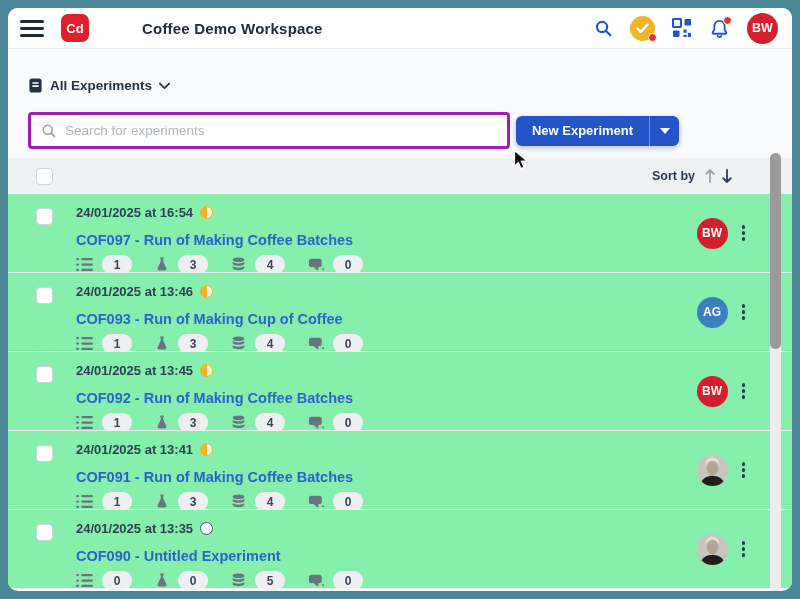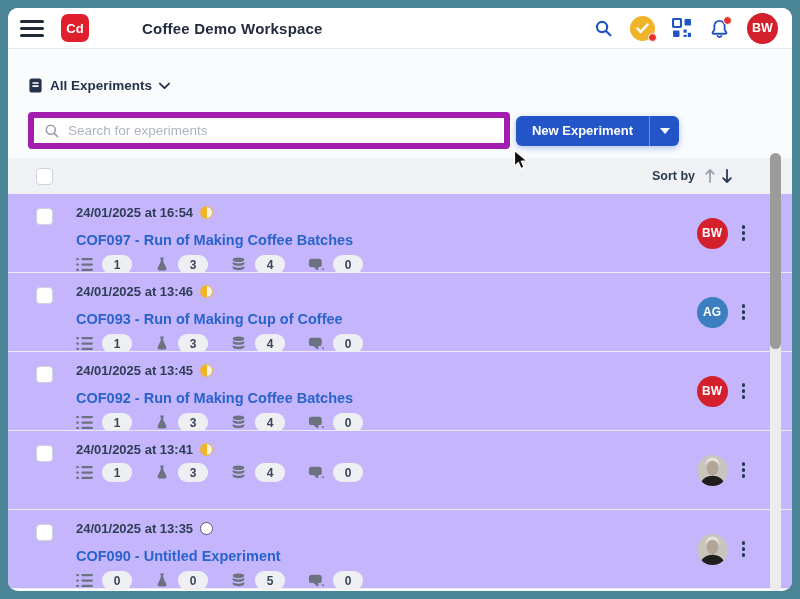--- a/index.html
+++ b/index.html
@@ -22,37 +22,37 @@
   .check-badge-dot { right:-2px; bottom:-1px; }
   .bell-dot { right:-2px; top:-2px; }
   .user-avatar { width:31px; height:31px; border-radius:50%; background:#d41f2c; color:#fff; font-size:12.5px; font-weight:700; display:flex; align-items:center; justify-content:center; cursor:pointer; }
 
   
   .collection-row { margin:29px 0 0 20px; display:inline-flex; align-items:center; gap:7px; cursor:pointer; }
   .collection-label { font-size:13.5px; font-weight:700; color:#24324a; }
 
   
   .actions-row { margin:15px 20px 0 20px; display:flex; align-items:center; }
-  .search-box { width:482px; height:37px; background:#fff; border:6px solid #a21caf; border-radius:4px; display:flex; align-items:center; padding:0 10px; }
+  .search-box { width:482px; height:37px; background:#fff; border:3px solid #a21caf; border-radius:4px; display:flex; align-items:center; padding:0 10px; }
   .search-box input { border:none; outline:none; flex:1; font-size:13.5px; color:#333; margin-left:8px; font-family:"Liberation Sans",sans-serif; background:transparent; }
   .search-box input::placeholder { color:#aeb4bf; }
   .filter-btn { display:flex; align-items:center; gap:7px; padding:0 18px; height:37px; cursor:pointer; }
   .filter-label { font-size:13.5px; font-weight:700; color:#2355c8; }
   .new-exp-btn { margin-left:6px; height:30px; width:163px; background:#2355c8; border-radius:6px; display:flex; align-items:stretch; box-shadow:0 2px 6px rgba(35,85,200,.35); cursor:pointer; }
   .new-exp-main { flex:1; display:flex; align-items:center; justify-content:center; color:#fff; font-size:13px; font-weight:700; }
   .new-exp-caret { width:30px; border-left:1px solid rgba(255,255,255,.35); display:flex; align-items:center; justify-content:center; }
 
   
   .list-header { margin-top:9px; height:36px; background:#f0f1f4; display:flex; align-items:center; padding:0 60px 0 28px; }
   .checkbox { width:17px; height:17px; border:1.5px solid #cfd3da; border-radius:4px; background:#fff; cursor:pointer; flex:none; }
   .sort-cluster { margin-left:auto; display:flex; align-items:center; gap:10px; }
   .sort-label { font-size:12.5px; font-weight:700; color:#2b3950; }
   .sort-arrows { display:flex; gap:7px; align-items:center; }
 
-  .exp-row { height:79px; background:#c4b5fd; border-bottom:1px solid #e9ebef; display:flex; padding:0 44px 0 28px; position:relative; }
+  .exp-row { height:79px; background:#86efac; border-bottom:1px solid #e9ebef; display:flex; padding:0 44px 0 28px; position:relative; }
   .exp-row .checkbox { margin-top:14px; }
   .row-main { flex:1; padding:11px 0 0 23px; min-width:0; }
   .date-line { display:flex; align-items:center; gap:7px; }
   .exp-date { font-size:13px; font-weight:600; color:#2f3e55; }
   .status-icon { width:13px; height:13px; border-radius:50%; flex:none; }
   .status-progress { border:1.5px solid #f0b429; background:linear-gradient(90deg,#f0b429 50%,#fdf3da 50%); }
   .status-empty { border:1.5px solid #525c6b; background:#fff; }
   .exp-title { display:inline-block; margin-top:12px; font-size:14.5px; font-weight:700; color:#2a63cc; text-decoration:none; cursor:pointer; white-space:nowrap; }
   .badge-line { margin-top:6px; display:flex; align-items:center; }
   .badge-group { display:flex; align-items:center; gap:9px; margin-right:23px; }
@@ -339,20 +339,21 @@
           </span>
     </div>
   </div>
       <div class="exp-row">
     <span class="checkbox"></span>
     <div class="row-main">
       <div class="date-line">
         <span class="exp-date">24/01/2025 at 13:41</span>
         <span class="status-icon status-progress"></span>
       </div>
+      <a class="exp-title">COF091 - Run of Making Coffee Batches</a>
       <div class="badge-line">
         <div class="badge-group">
           <svg width="17" height="15" viewBox="0 0 18 16">
                 <g fill="#6b7380">
                   <rect x="0" y="1" width="3.2" height="2.4" rx="1.2"></rect>
                   <rect x="5.6" y="1" width="12.4" height="2.4" rx="1.2"></rect>
                   <rect x="0" y="6.8" width="3.2" height="2.4" rx="1.2"></rect>
                   <rect x="5.6" y="6.8" width="12.4" height="2.4" rx="1.2"></rect>
                   <rect x="0" y="12.6" width="3.2" height="2.4" rx="1.2"></rect>
                   <rect x="5.6" y="12.6" width="12.4" height="2.4" rx="1.2"></rect>

